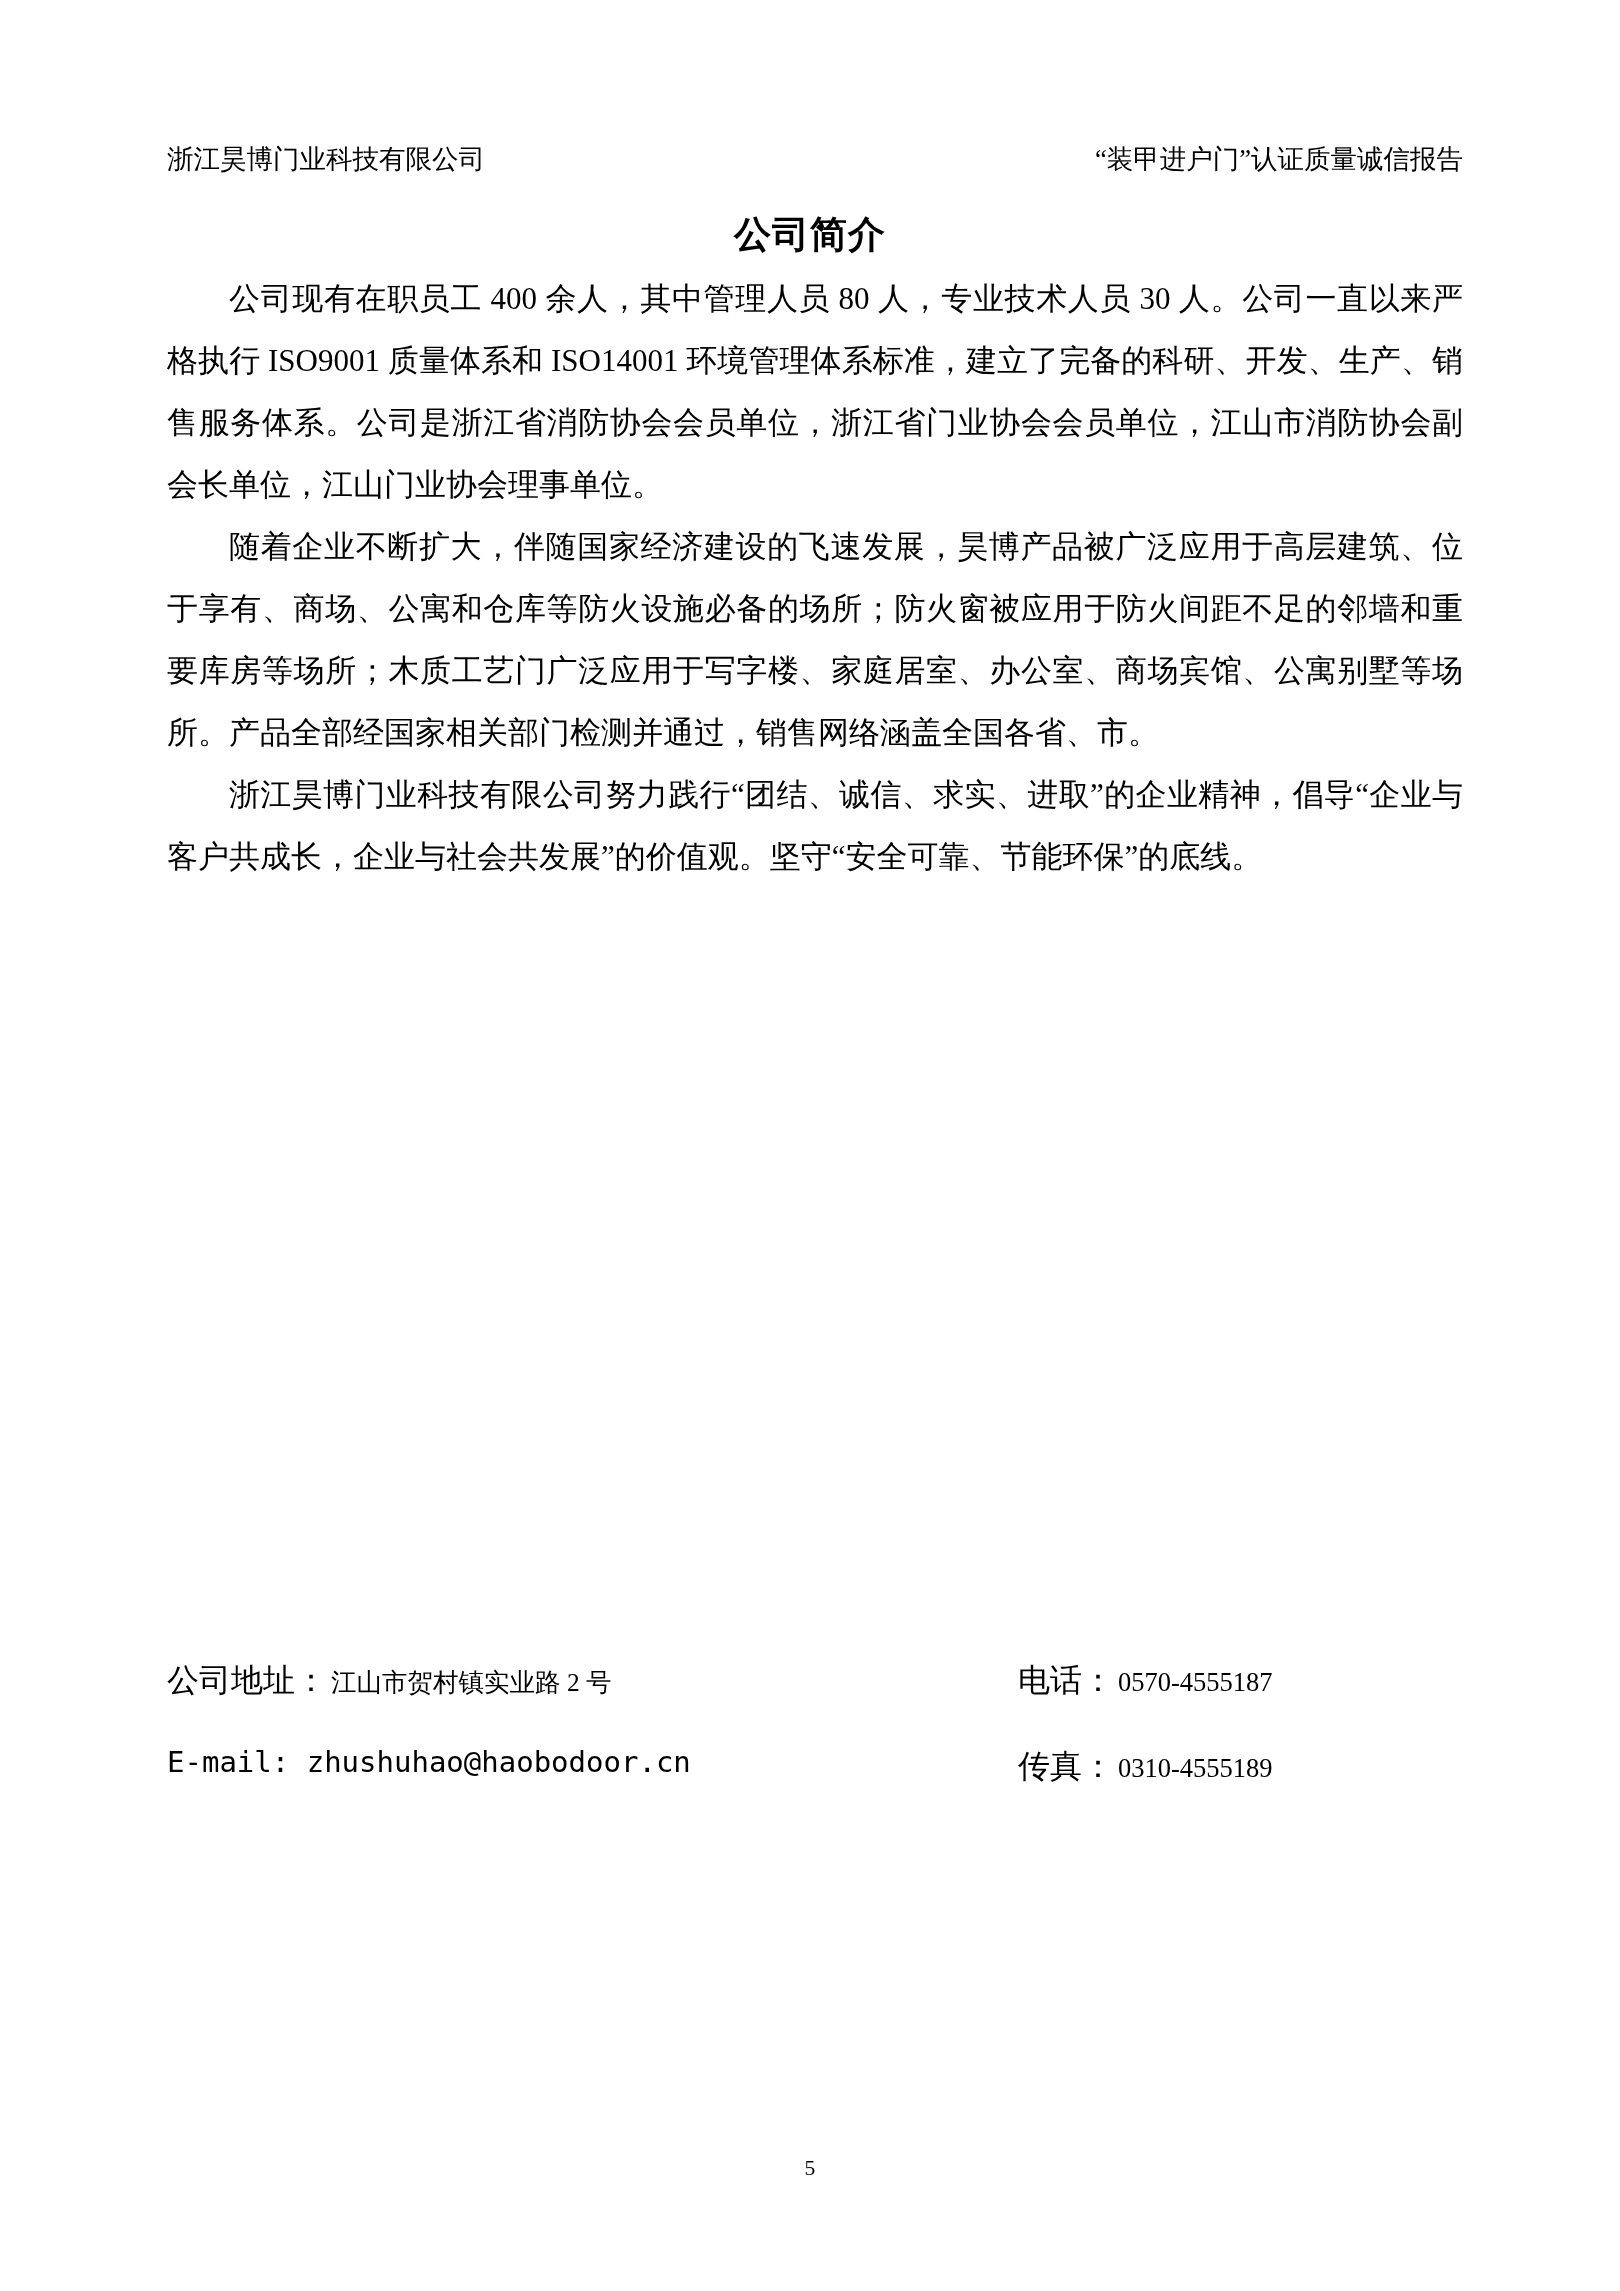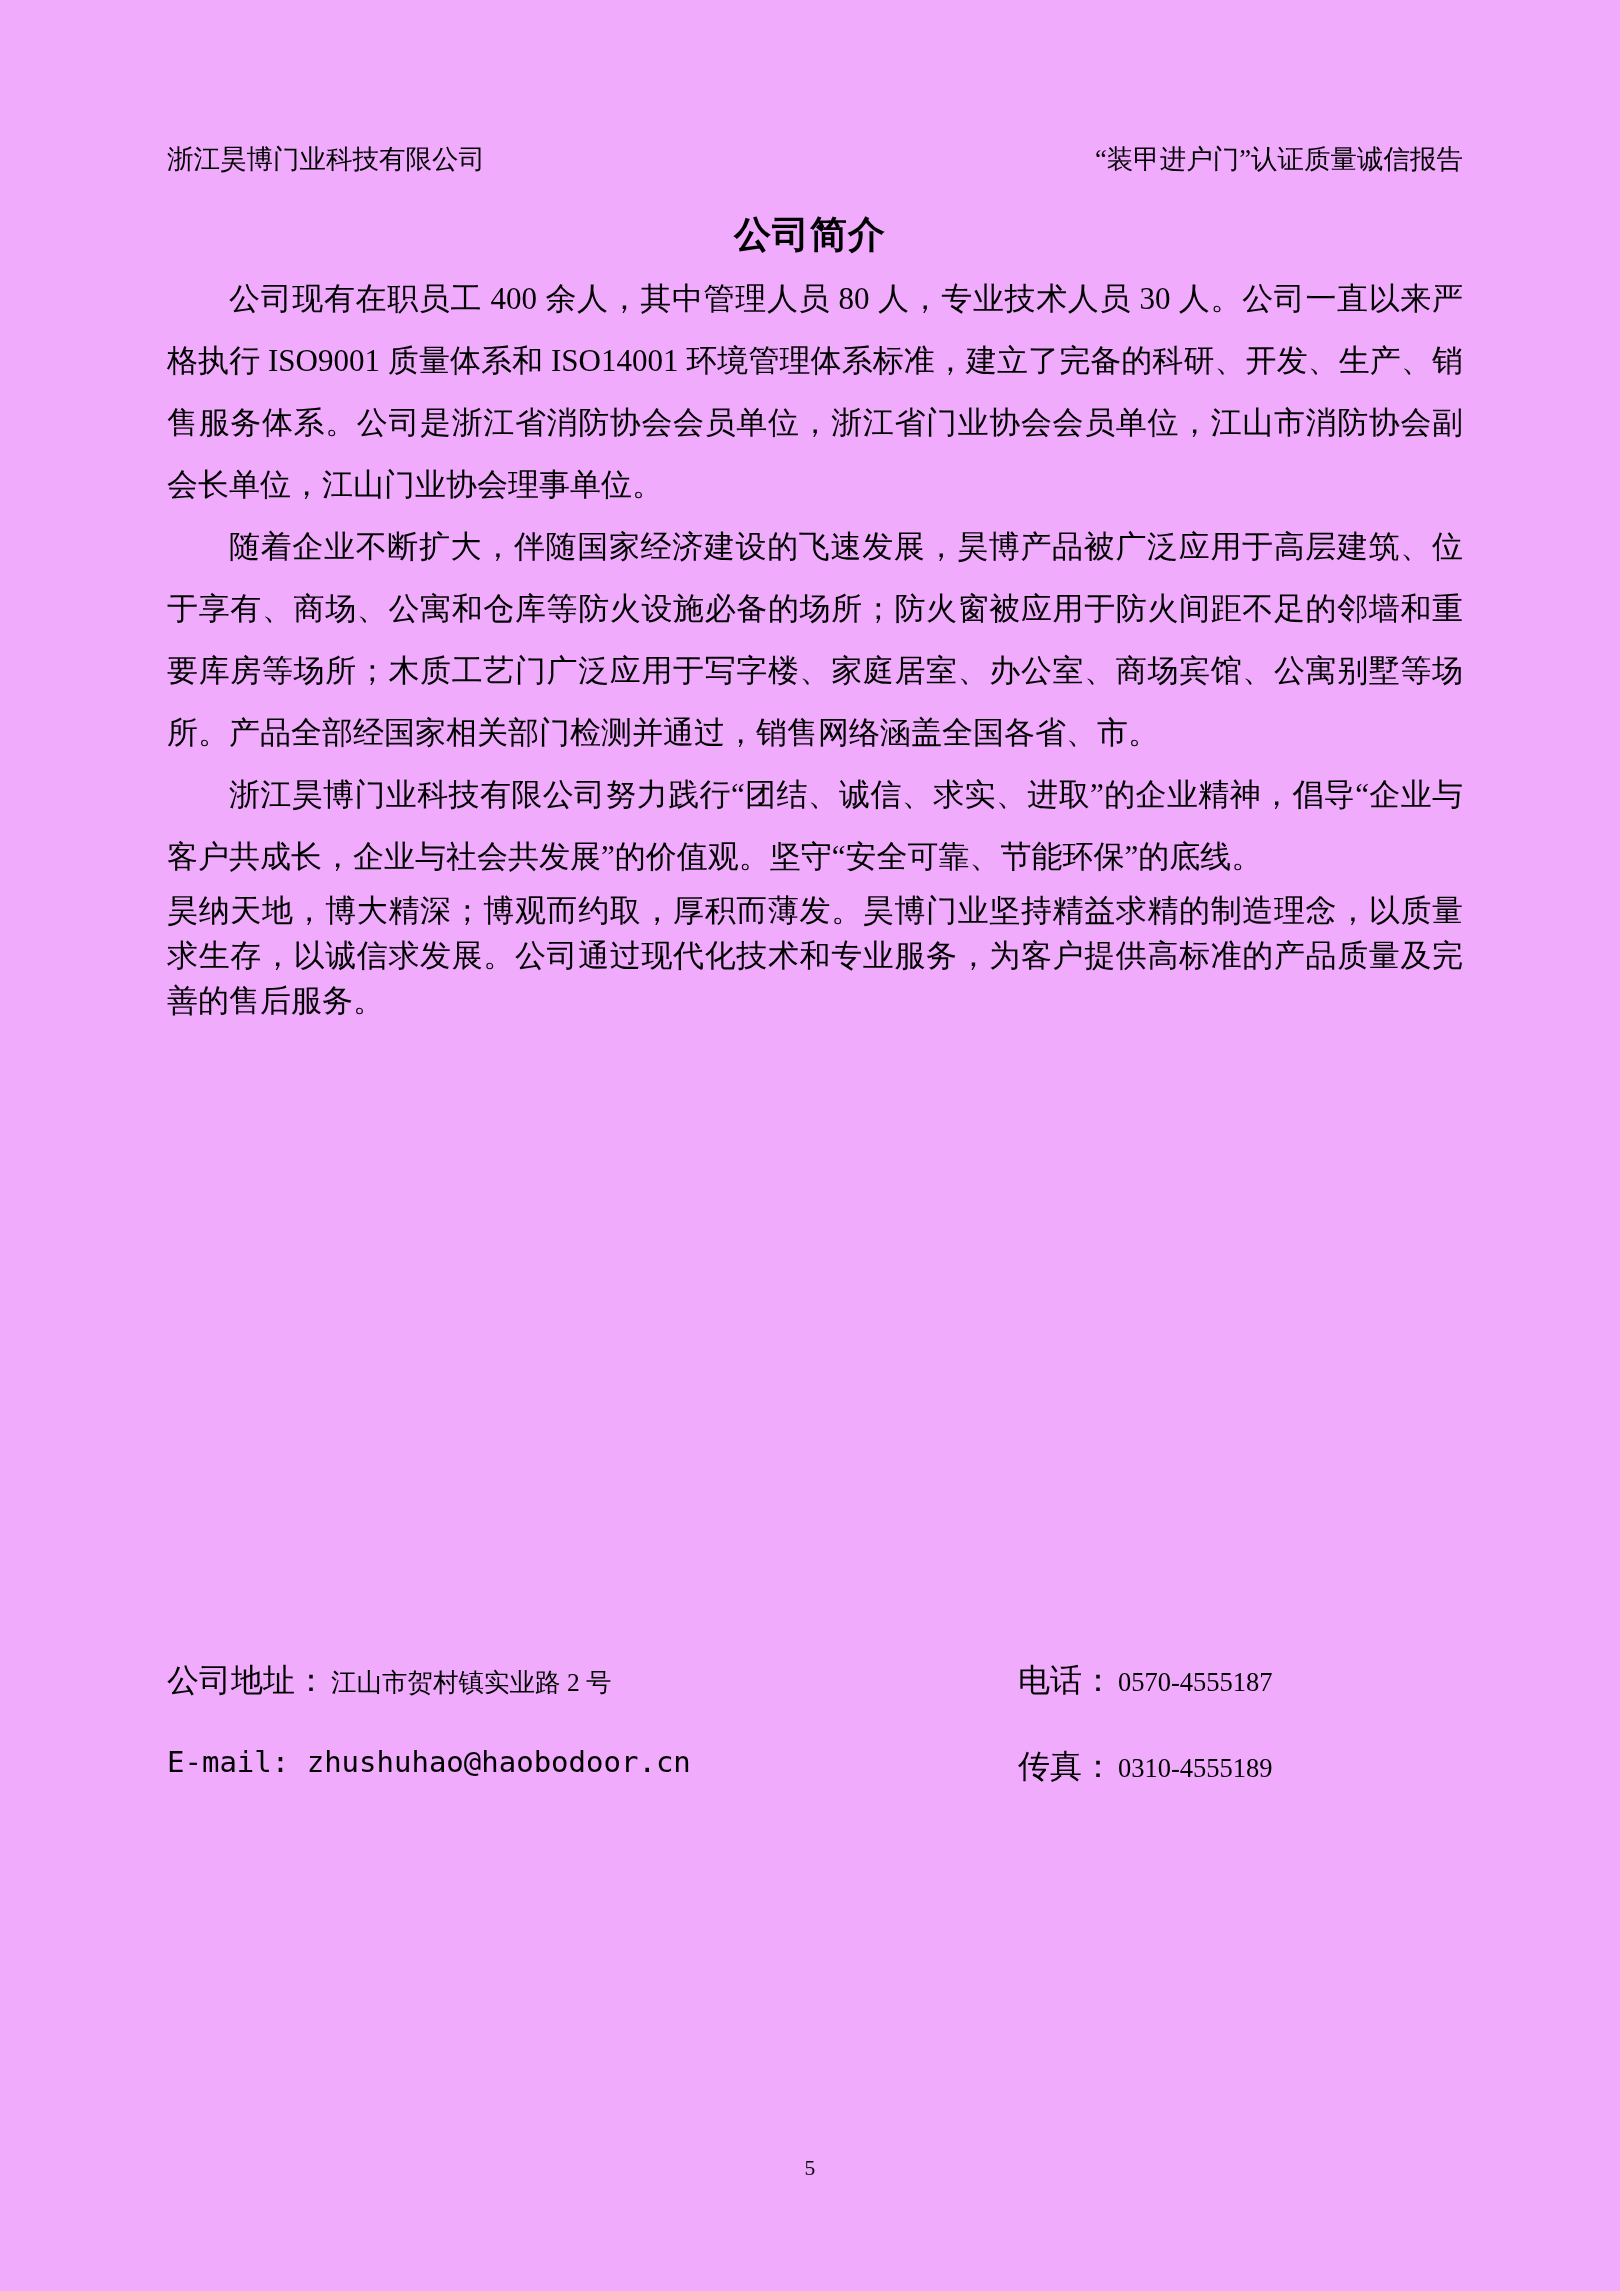--- a/index.html
+++ b/index.html
@@ -2,21 +2,21 @@
 <html><head>
 <meta charset="utf-8">
 <style>
   * { margin: 0; padding: 0; box-sizing: border-box; }
   html, body { background: #9e9e9e; }
   .page {
     position: relative;
     width: 1620px;
     height: 2292px;
     margin: 0 auto;
-    background: #f0abfc;
+    background: #ffffff;
     color: #000000;
     font-family: "Liberation Serif", "DejaVu Serif", serif;
     overflow: hidden;
   }
   .page-header {
     position: absolute;
     top: 143px;
     left: 167px;
     right: 157px;
     display: flex;
@@ -94,21 +94,20 @@
     <span>浙江昊博门业科技有限公司</span>
     <span>“装甲进户门”认证质量诚信报告</span>
   </div>
 
   <div class="doc-title">公司简介</div>
 
   <div class="body-text">
     <p class="indent">公司现有在职员工 400 余人，其中管理人员 80 人，专业技术人员 30 人。公司一直以来严格执行 ISO9001 质量体系和 ISO14001  环境管理体系标准，建立了完备的科研、开发、生产、销售服务体系。公司是浙江省消防协会会员单位，浙江省门业协会会员单位，江山市消防协会副会长单位，江山门业协会理事单位。</p>
     <p class="indent">随着企业不断扩大，伴随国家经济建设的飞速发展，昊博产品被广泛应用于高层建筑、位于享有、商场、公寓和仓库等防火设施必备的场所；防火窗被应用于防火间距不足的邻墙和重要库房等场所；木质工艺门广泛应用于写字楼、家庭居室、办公室、商场宾馆、公寓别墅等场所。产品全部经国家相关部门检测并通过，销售网络涵盖全国各省、市。</p>
     <p class="indent">浙江昊博门业科技有限公司努力践行“团结、诚信、求实、进取”的企业精神，倡导“企业与客户共成长，企业与社会共发展”的价值观。坚守“安全可靠、节能环保”的底线。</p>
-    <p class="tight">昊纳天地，博大精深；博观而约取，厚积而薄发。昊博门业坚持精益求精的制造理念，以质量求生存，以诚信求发展。公司通过现代化技术和专业服务，为客户提供高标准的产品质量及完善的售后服务。</p>
   </div>
 
   <div class="contact">
     <div class="contact-row row1">
       <span class="contact-left">
         <span class="label-big">公司地址：</span>
         <span class="value-small">江山市贺村镇实业路 2 号</span>
       </span>
       <span class="contact-right">
         <span class="label-big">电话：</span>

